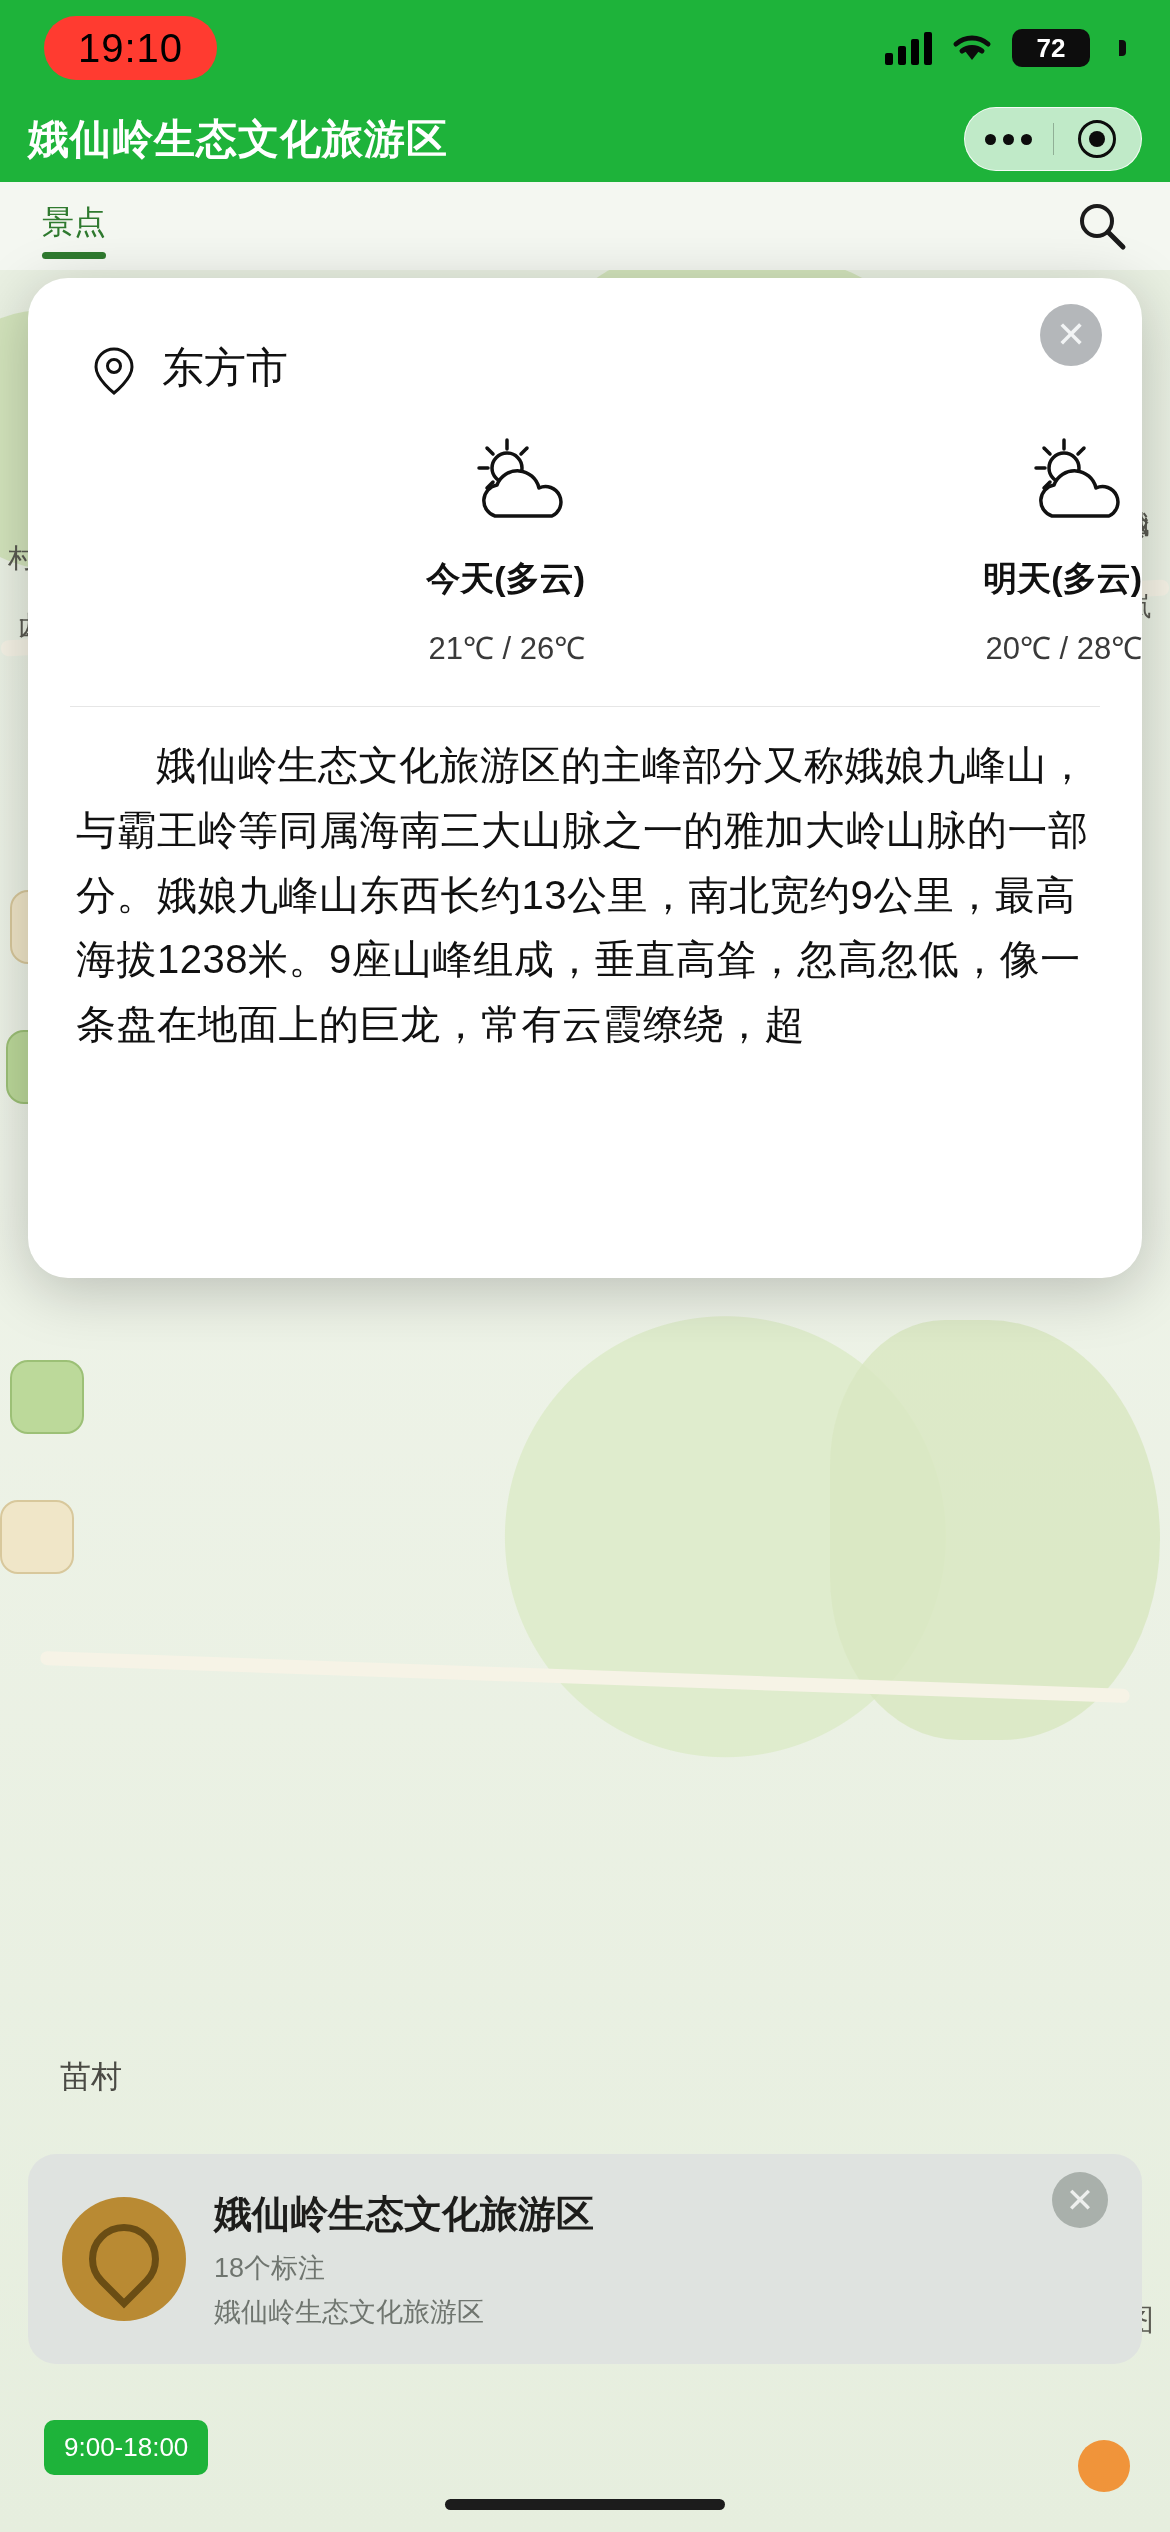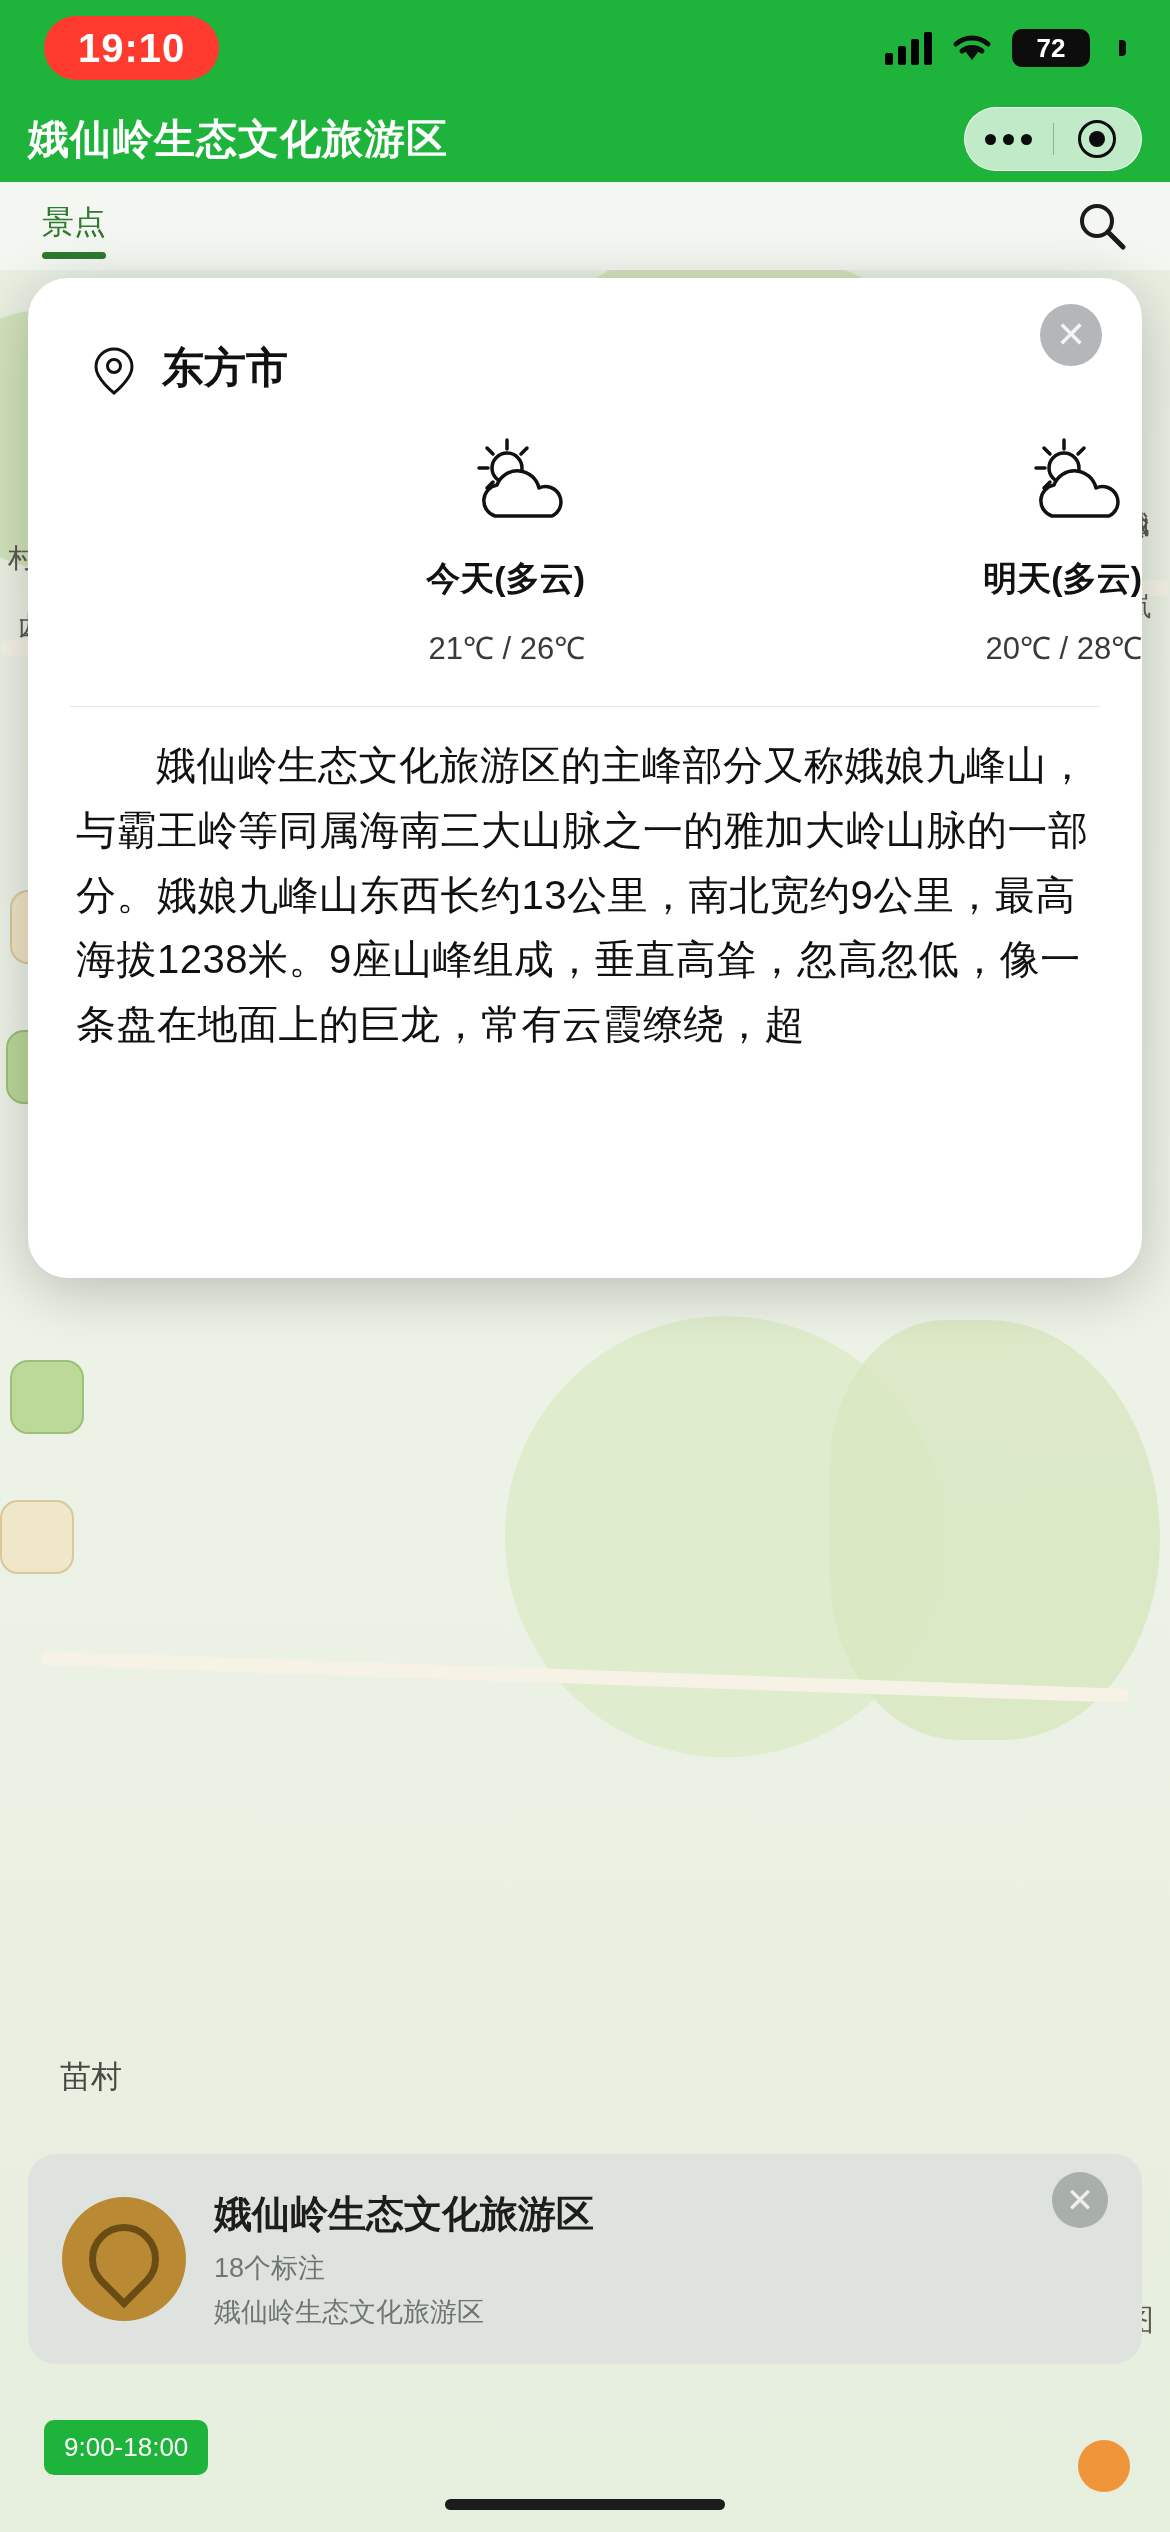--- a/index.html
+++ b/index.html
@@ -24,23 +24,23 @@
     top: 0; left: 0; right: 0;
     height: 96px;
     background: #1eb33a;
     display: flex;
     align-items: center;
     justify-content: space-between;
     padding: 0 44px;
   }
   .clock-pill {
     background: #ff3b30;
-    color: #ffffff;
+    color: #000000;
     font-size: 40px;
-    font-weight: bold;
+    font-weight: normal;
     border-radius: 40px;
     padding: 12px 34px;
     line-height: 1;
     letter-spacing: 1px;
   }
   .status-right {
     display: flex;
     align-items: center;
     gap: 18px;
   }
@@ -256,21 +256,21 @@
     background: #b4b7ba;
     color: #f2f4f5;
     display: flex; align-items: center; justify-content: center;
     font-size: 36px;
     line-height: 1;
   }
   .loc-row {
     display: flex; align-items: center; gap: 26px;
     padding: 62px 0 0 64px;
   }
-  .loc-name { font-size: 42px; color: #111; font-weight: bold; }
+  .loc-name { font-size: 42px; color: #111; font-weight: normal; }
   .pin-icon {
     width: 44px; height: 44px;
     position: relative;
   }
   .weather-row {
     display: flex;
     margin-top: 42px;
   }
   .weather-col {
     flex: 1;

